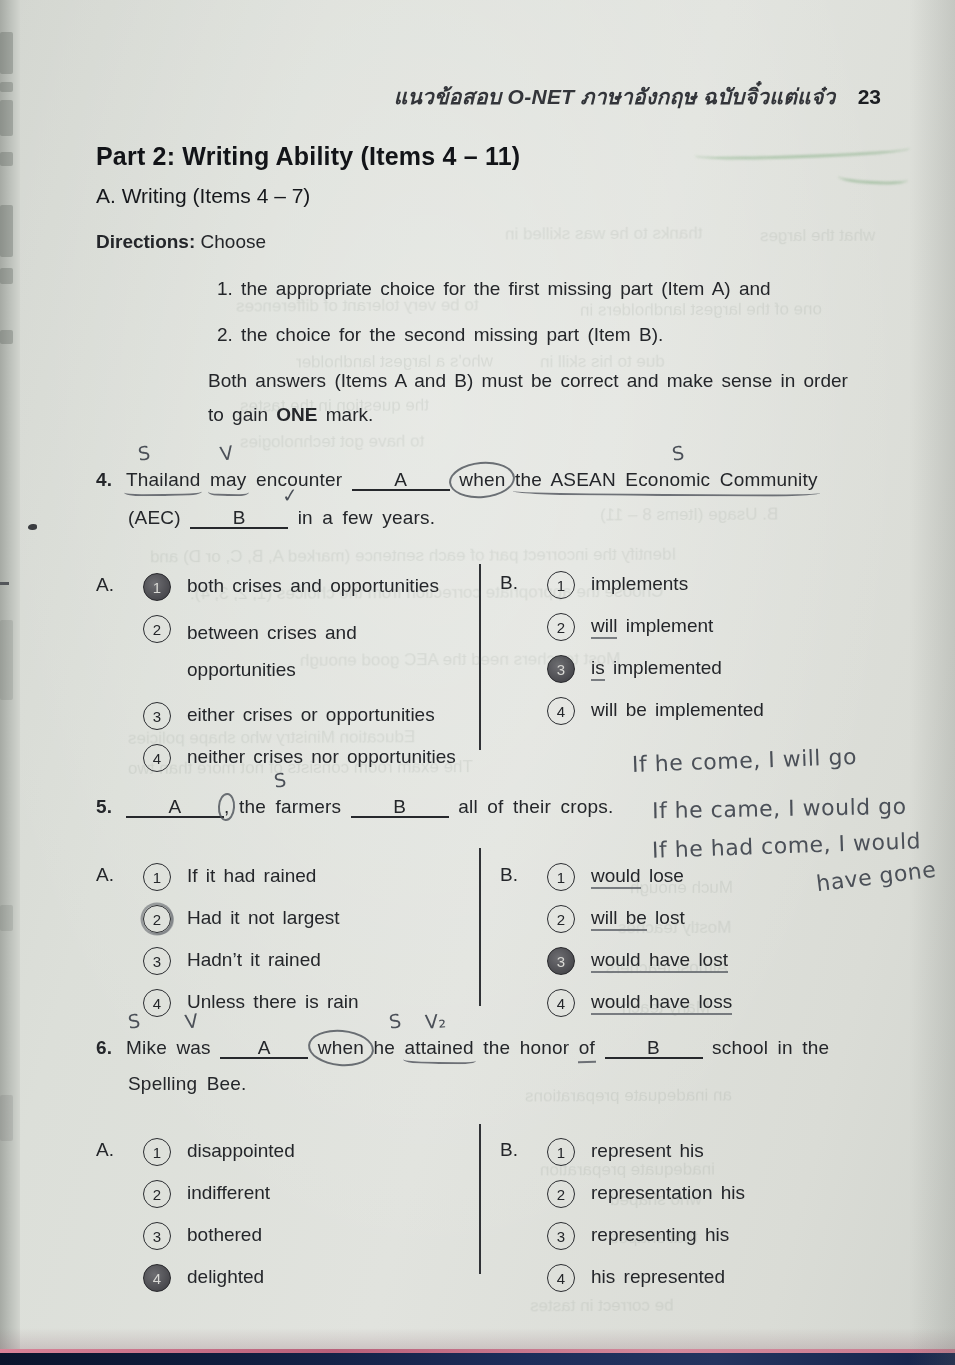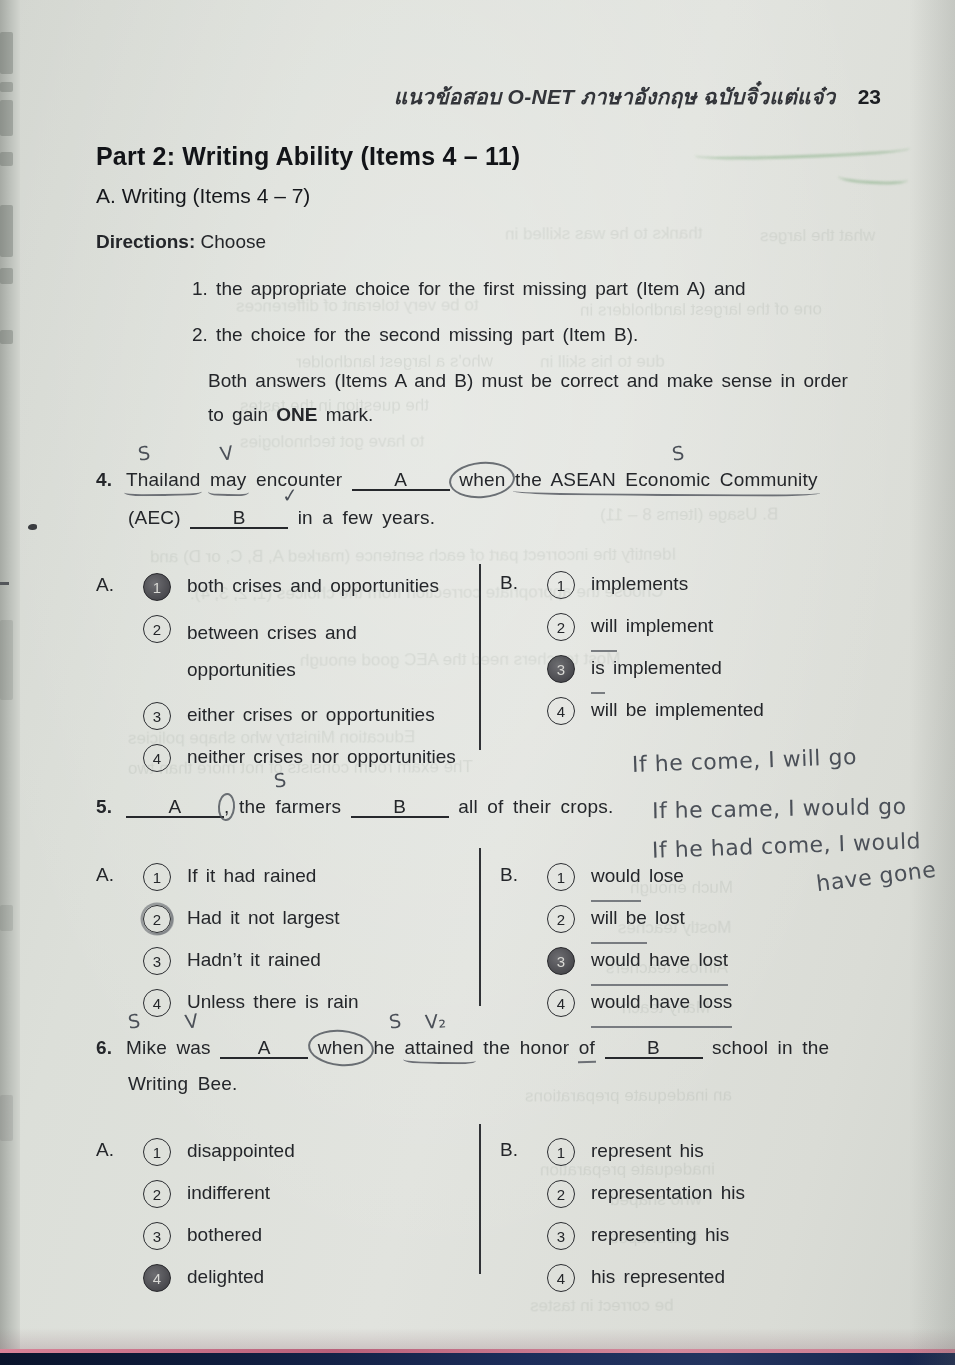--- a/index.html
+++ b/index.html
@@ -30,21 +30,21 @@
 
   
   .header{position:absolute;top:50px;right:74px;display:flex;align-items:baseline;gap:22px;}
   .thai{font-style:italic;font-size:21px;font-weight:700;color:#33353a;letter-spacing:.3px;margin-top:30px;}
   .pageno{font-size:21px;font-weight:bold;color:#1c1e22;}
 
   .part-title{position:absolute;left:96px;top:134px;font-size:25px;font-weight:bold;color:#121418;letter-spacing:.2px;margin-top:8px;}
   .section-title{position:absolute;left:96px;top:184px;font-size:21px;font-weight:normal;color:#16181c;text-align:center;}
   .dir-lead{position:absolute;left:96px;top:231px;font-size:19px;text-align:center;}
   .dir-lead b{font-weight:bold;}
-  .dir-item{position:absolute;left:192px;font-size:19px;word-spacing:3px;}
+  .dir-item{position:absolute;left:217px;font-size:19px;word-spacing:3px;}
   .dir-note{position:absolute;left:208px;font-size:19px;word-spacing:3px;}
   .dir-note b{font-weight:bold;}
 
   
   .qline{position:absolute;font-size:19px;word-spacing:4px;letter-spacing:.2px;white-space:nowrap;}
   .qno{display:inline-block;width:30px;font-weight:600;}
   .rel{position:relative;display:inline-block;}
   .blank{position:relative;display:inline-block;width:98px;text-align:center;
     border-bottom:2px solid #26282c;height:21px;line-height:23px;}
 
@@ -53,21 +53,21 @@
   .hw-above{position:absolute;top:-27px;font-size:19px;transform:rotate(-8deg);}
   .hw-check{position:absolute;top:-22px;right:-10px;font-size:19px;transform:rotate(-6deg);}
   .hw-arc{position:absolute;left:-2px;right:-2px;bottom:-5px;height:6px;
     border-bottom:2.5px solid rgba(75,80,88,.78);border-radius:50% / 8px;transform:rotate(-.6deg);}
   .hw-line-under{position:absolute;left:-1px;right:-1px;bottom:-4px;height:0;
     border-bottom:2.5px solid rgba(75,80,88,.78);transform:rotate(-1deg);}
   .hw-circle{position:absolute;inset:-7px -10px;border:2.5px solid rgba(75,80,88,.8);
     border-radius:50%;transform:rotate(-5deg);}
   .hw-circle.small{inset:-3px -6px;transform:rotate(4deg);}
   .hw-note{position:absolute;font-size:22px;white-space:nowrap;letter-spacing:.5px;}
-  .hw-u{border-bottom:2.5px solid rgba(75,80,88,.7);padding-bottom:14px;}
+  .hw-u{border-bottom:2.5px solid rgba(75,80,88,.7);padding-bottom:1px;}
 
   
   .choice-col{position:absolute;}
   .col-label{position:absolute;left:0;top:2px;font-size:19px;}
   .choice-col .rows{margin-left:47px;}
   .choice-row{display:flex;gap:16px;align-items:flex-start;margin-bottom:13px;min-height:27px;}
   .cnum{display:inline-flex;align-items:center;justify-content:center;flex:none;
     width:26px;height:26px;border:1.8px solid #2b2d31;border-radius:50%;font-size:15px;margin-top:1px;}
   .cnum.filled{background:radial-gradient(circle at 40% 38%,#6e6e72,#3a3a3f);
     color:#d9d9d5;border-color:#27272b;}
@@ -236,21 +236,21 @@
     <span class="blank" style="width:88px"><span>A</span></span>
     <span class="rel"><span class="hw-circle" style="transform:rotate(5deg)"></span><span>when</span></span>
     <span>he</span>
     <span class="rel"><span class="hw-above" style="left:-16px">S</span><span class="hw-above" style="left:30%;transform:rotate(-4deg)">V₂</span><span>attained</span><span class="hw-arc" style="transform:rotate(1deg)"></span></span>
     <span>the honor</span>
     <span class="rel"><span>of</span><span class="hw-line-under"></span></span>
     <span class="blank"><span>B</span></span>
     <span>school in the</span>
   </div>
   <div class="qline" style="left:128px;top:1073px">
-    <span>Writing Bee.</span>
+    <span>Spelling Bee.</span>
   </div>
 
   <div class="choice-col" style="left:96px;top:1137px;width:375px">
     <span class="col-label">A.</span>
     <div class="rows">
         <div class="choice-row">
           <span class="cnum">1</span>
           <span class="ctext">disappointed</span>
         </div>
         <div class="choice-row">

